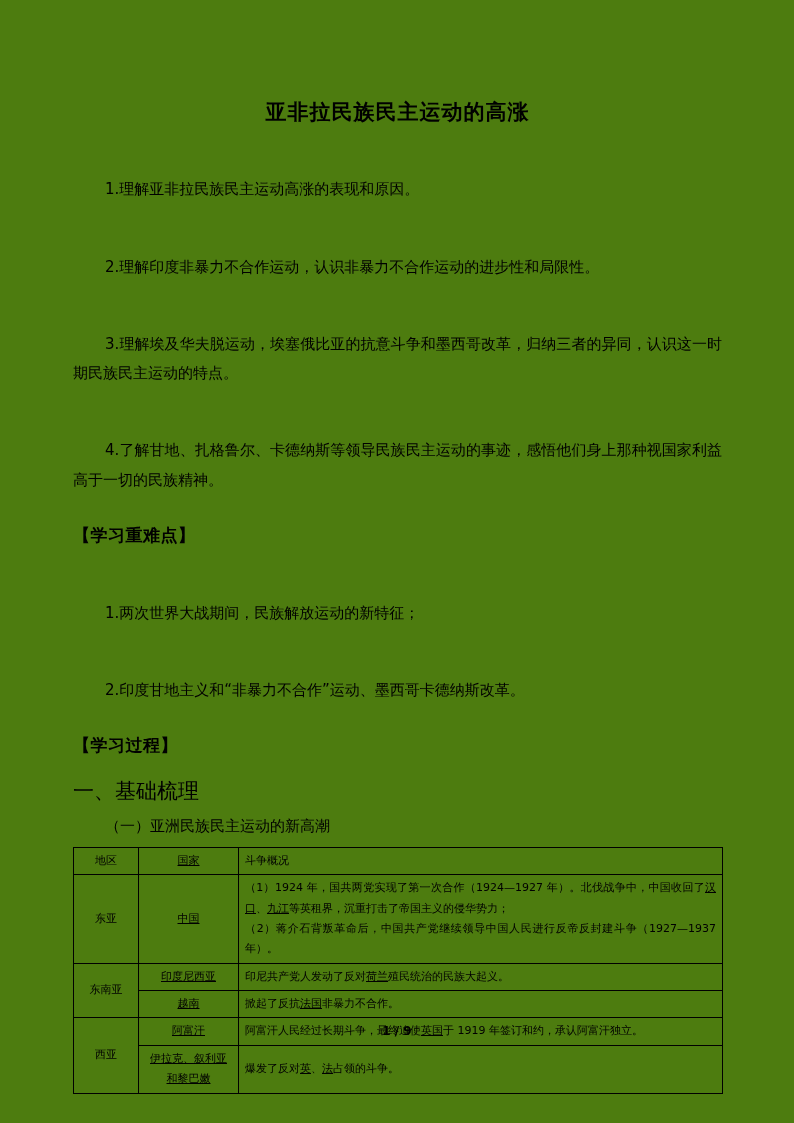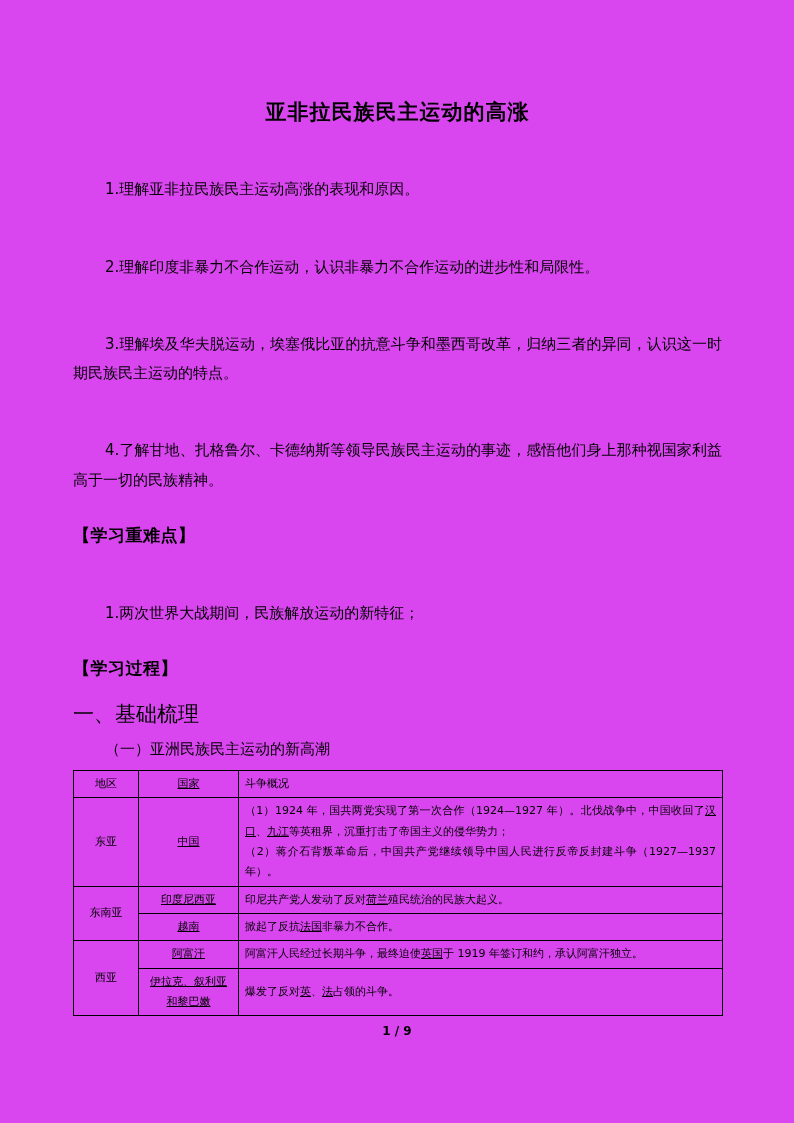--- a/index.html
+++ b/index.html
@@ -9,21 +9,21 @@
   }
   body {
     font-family: "DejaVu Sans", "Liberation Sans", sans-serif;
     color: #000000;
   }
   .page {
     position: relative;
     width: 794px;
     height: 1123px;
     margin: 0 auto;
-    background: #d946ef;
+    background: #4d7c0f;
     overflow: hidden;
     box-sizing: border-box;
   }
   .content {
     position: absolute;
     left: 73px;
     top: 0;
     width: 649px;
   }
   .doc-title {
@@ -114,20 +114,21 @@
 
     <div class="doc-title">亚非拉民族民主运动的高涨</div>
 
     <div class="para indent">1.理解亚非拉民族民主运动高涨的表现和原因。</div>
     <div class="para indent">2.理解印度非暴力不合作运动，认识非暴力不合作运动的进步性和局限性。</div>
     <div class="para indent">3.理解埃及华夫脱运动，埃塞俄比亚的抗意斗争和墨西哥改革，归纳三者的异同，认识这一时期民族民主运动的特点。</div>
     <div class="para indent">4.了解甘地、扎格鲁尔、卡德纳斯等领导民族民主运动的事迹，感悟他们身上那种视国家利益高于一切的民族精神。</div>
 
     <div class="section-head">【学习重难点】</div>
     <div class="para indent">1.两次世界大战期间，民族解放运动的新特征；</div>
+    <div class="para indent">2.印度甘地主义和“非暴力不合作”运动、墨西哥卡德纳斯改革。</div>
 
     <div class="section-head">【学习过程】</div>
     <div class="level1">一、基础梳理</div>
     <div class="level2">（一）亚洲民族民主运动的新高潮</div>
 
     <table class="data-table">
       <thead>
         <tr>
           <th class="col-region">地区</th>
           <th class="col-country">国家</th>

